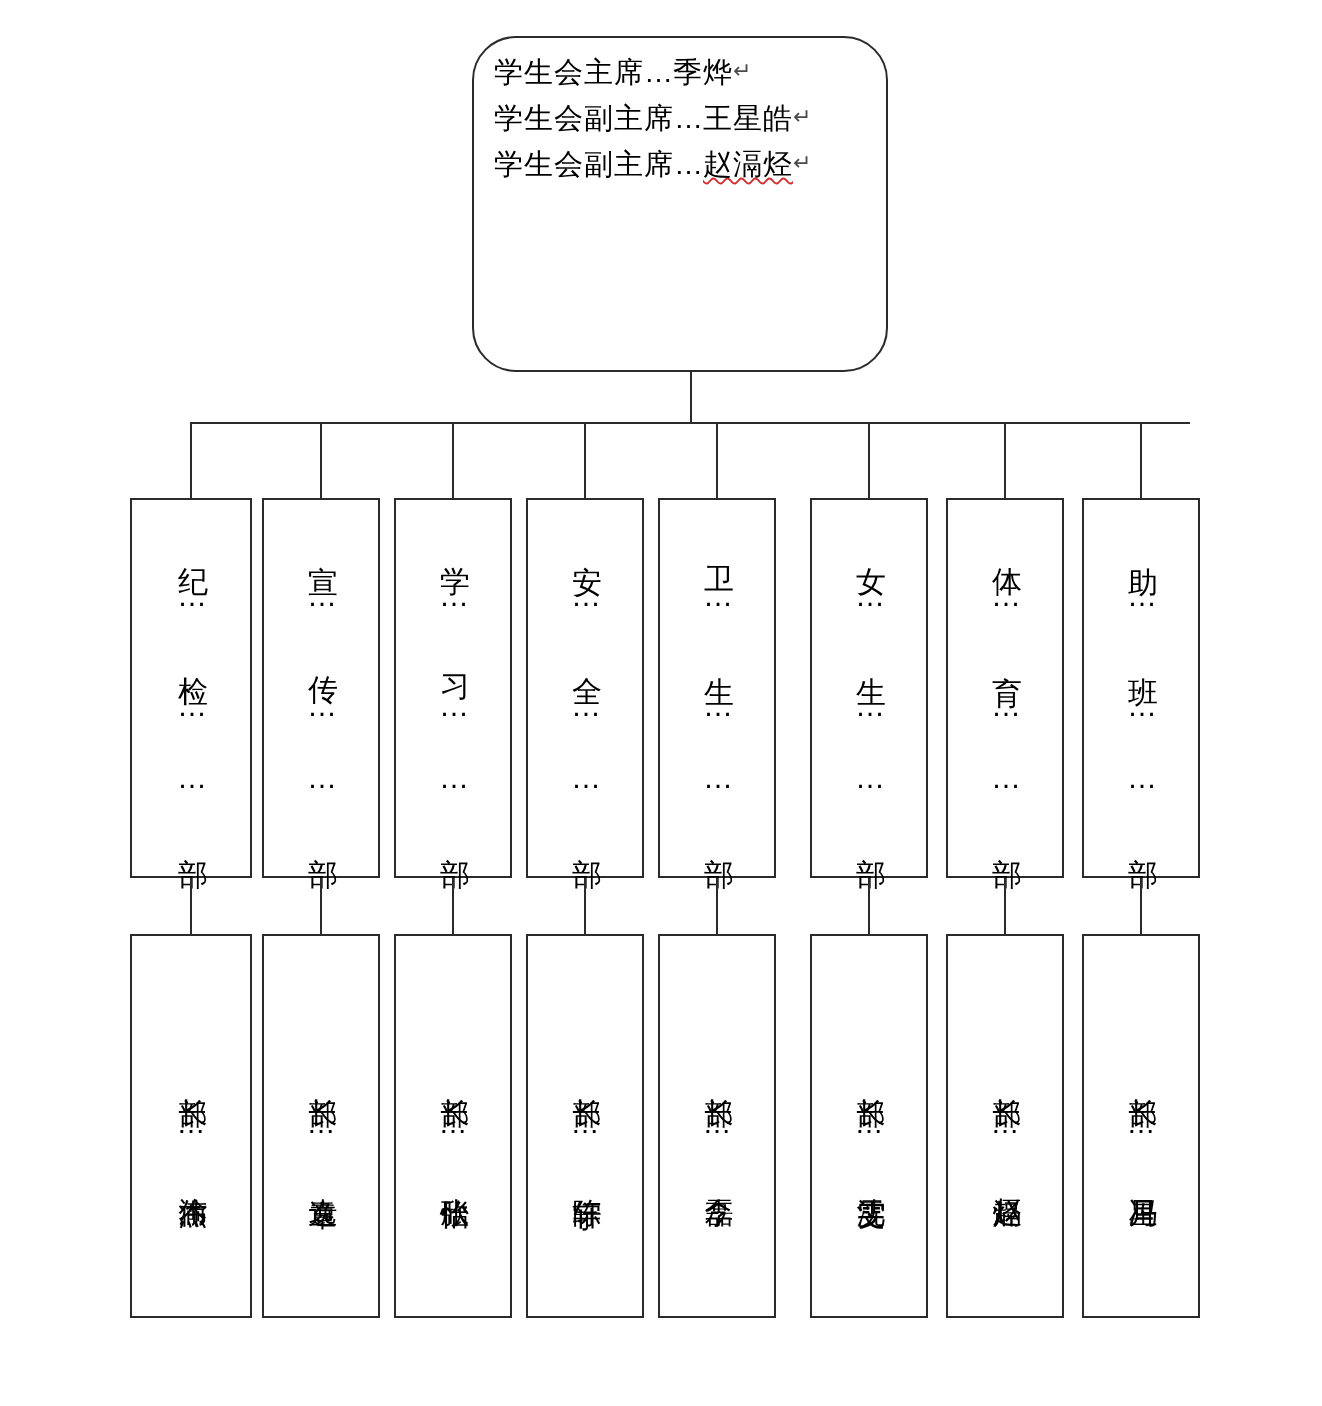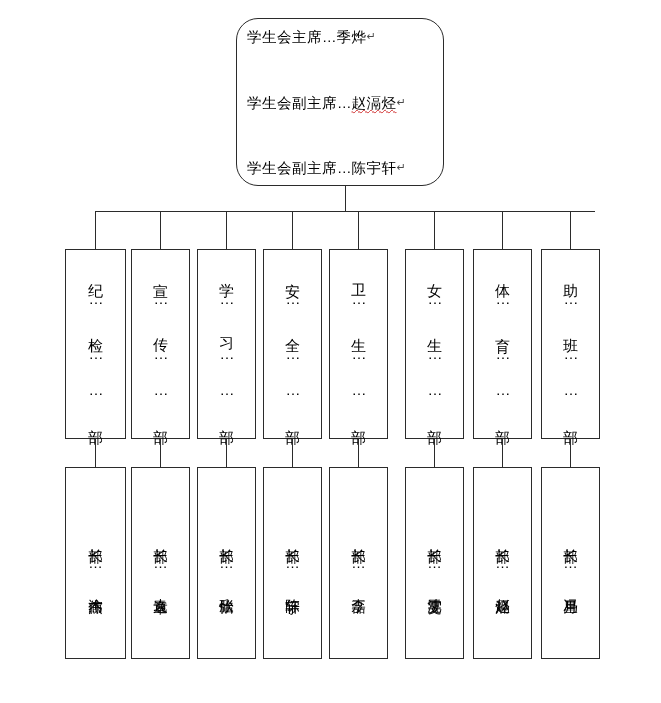--- a/index.html
+++ b/index.html
@@ -23,21 +23,21 @@
     left: 236px;
     top: 18px;
     width: 208px;
     height: 168px;
     border: 1.5px solid #2b2b2b;
     border-radius: 22px;
     box-sizing: border-box;
     background: #ffffff;
     display: flex;
     flex-direction: column;
-    justify-content: space-between;
+    justify-content: flex-start;
     padding: 6px 0 6px 10px;
   }
   .top-line {
     font-size: 14.5px;
     line-height: 22px;
     color: #000000;
     white-space: nowrap;
     letter-spacing: 0.5px;
   }
   .top-line .sep {
@@ -92,24 +92,24 @@
 </head>
 <body>
 
 <div id="canvas">
 
   <div class="top-box">
     <div class="top-line">
       <span>学生会主席</span><span class="sep">…</span><span>季烨</span><span class="pilcrow">↵</span>
     </div>
     <div class="top-line">
-      <span>学生会副主席</span><span class="sep">…</span><span class="sp">赵滆烃</span><span class="pilcrow">↵</span>
+      <span>学生会副主席</span><span class="sep">…</span><span>王星皓</span><span class="pilcrow">↵</span>
     </div>
     <div class="top-line">
-      <span>学生会副主席</span><span class="sep">…</span><span>陈宇轩</span><span class="pilcrow">↵</span>
+      <span>学生会副主席</span><span class="sep">…</span><span class="sp">赵滆烃</span><span class="pilcrow">↵</span>
     </div>
   </div>
 
   <div class="ln vline" style="left:345px; top:186px; height:25px;"></div>
   <div class="ln hline" style="left:95px; top:211px; width:500px;"></div>
 
   <div class="ln vline" style="left:95px;  top:211px; height:38px;"></div>
   <div class="ln vline" style="left:160px; top:211px; height:38px;"></div>
   <div class="ln vline" style="left:226px; top:211px; height:38px;"></div>
   <div class="ln vline" style="left:292px; top:211px; height:38px;"></div>

